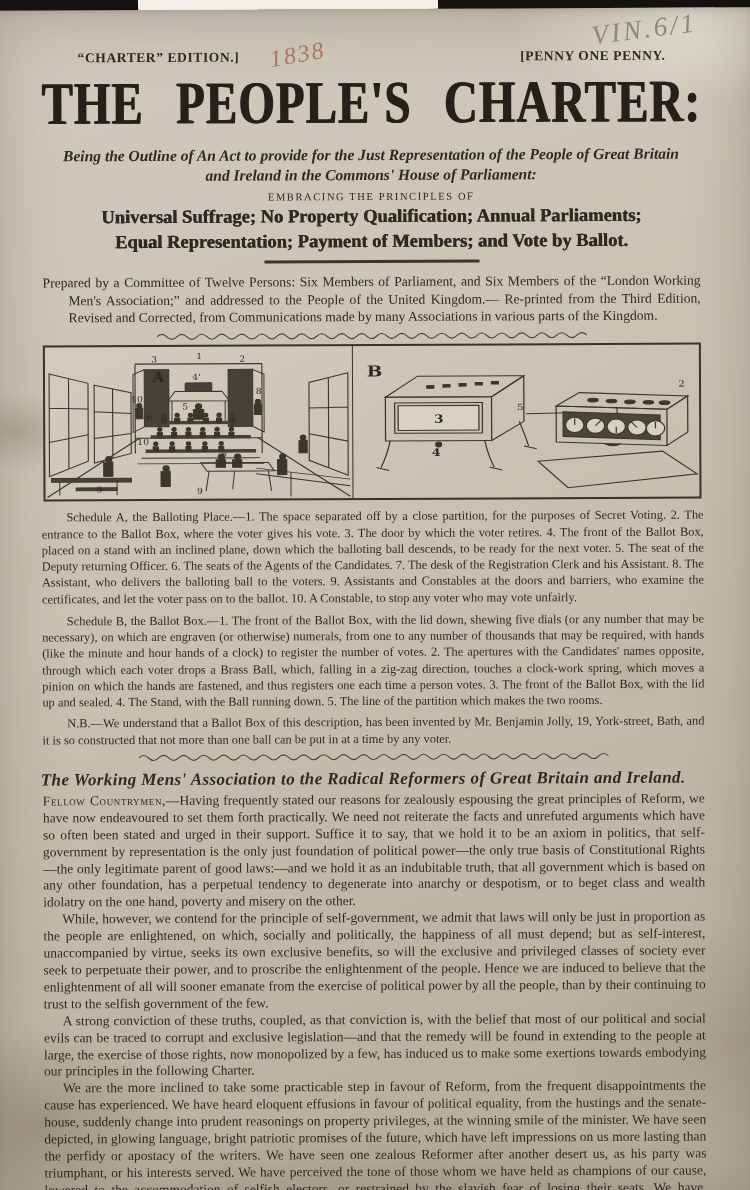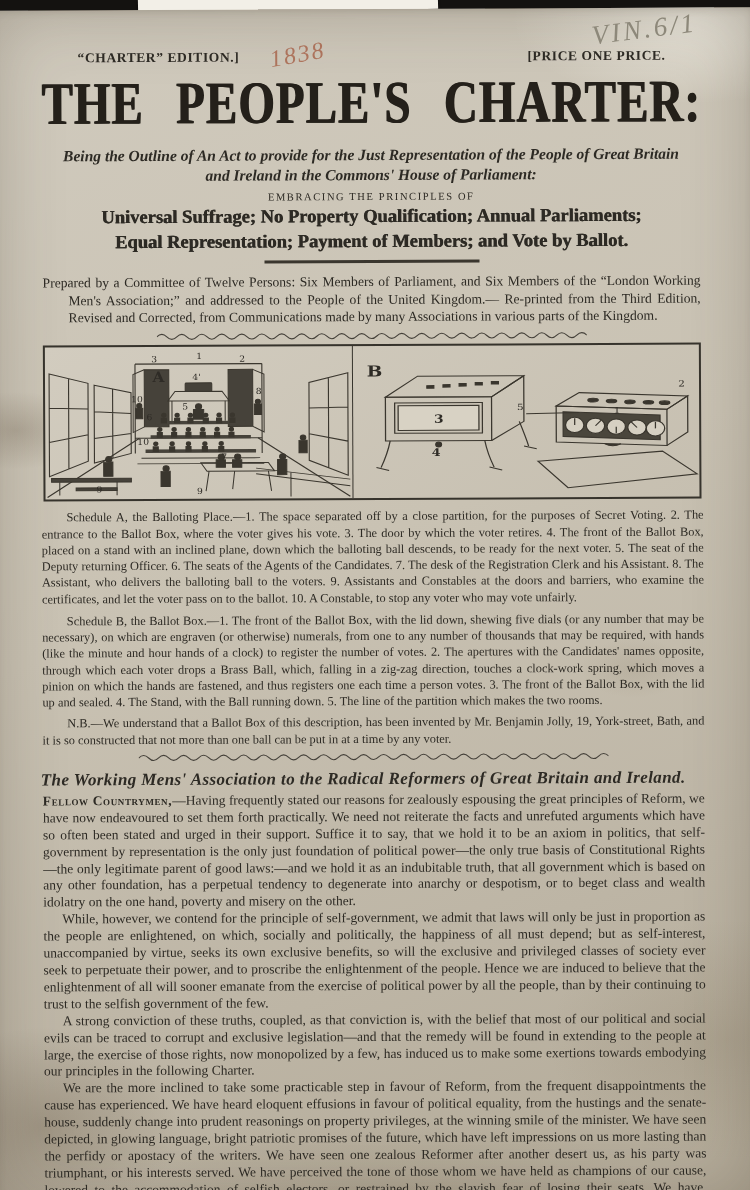--- a/index.html
+++ b/index.html
@@ -44,39 +44,39 @@
   .panel-a{width:47%;height:100%;}
   .panel-b{width:53%;height:100%;border-left:1.6px solid #36332c;}
   .panel-a svg,.panel-b svg{display:block;width:100%;height:100%;}
   .schedule{font-size:12.4px;line-height:1.31;text-align:justify;margin:6px 2px 0 2px;
        text-indent:2em;}
   .nb{font-size:12.4px;line-height:1.31;text-align:justify;margin:5px 2px 0 2px;text-indent:2em;}
   .address-heading{font-size:17px;font-weight:bold;font-style:italic;letter-spacing:.4px;
        margin:8px 0 3px 0;}
   .body-para{font-size:13.5px;line-height:16.9px;text-align:justify;margin:0 2px;text-indent:1.4em;}
   .body-para.first{text-indent:0;}
-  .salutation{font-variant:small-caps;letter-spacing:.6px;font-weight:bold;}
+  .salutation{font-variant:small-caps;letter-spacing:.6px;}
   .fig-label{font-family:"DejaVu Serif",serif;}
 </style>
 </head>
 <body>
 
 <div class="scan">
   <div class="backing-strip"></div>
 
   <div class="paper">
 
     <div class="hand-year">1838</div>
     <div class="hand-shelf">VIN.6/1</div>
 
     <div class="content">
 
       <div class="header-row">
         <span>“CHARTER” EDITION.]</span>
-        <span>[PRICE ONE PRICE.</span>
+        <span>[PENNY ONE PENNY.</span>
       </div>
 
       <div class="main-title">
         <span>THE PEOPLE'S CHARTER:</span>
       </div>
 
       <div class="subtitle">Being the Outline of An Act to provide for the Just Representation of the People of Great Britain and Ireland in the Commons' House of Parliament:</div>
 
       <div class="embracing">EMBRACING THE PRINCIPLES OF</div>
 

